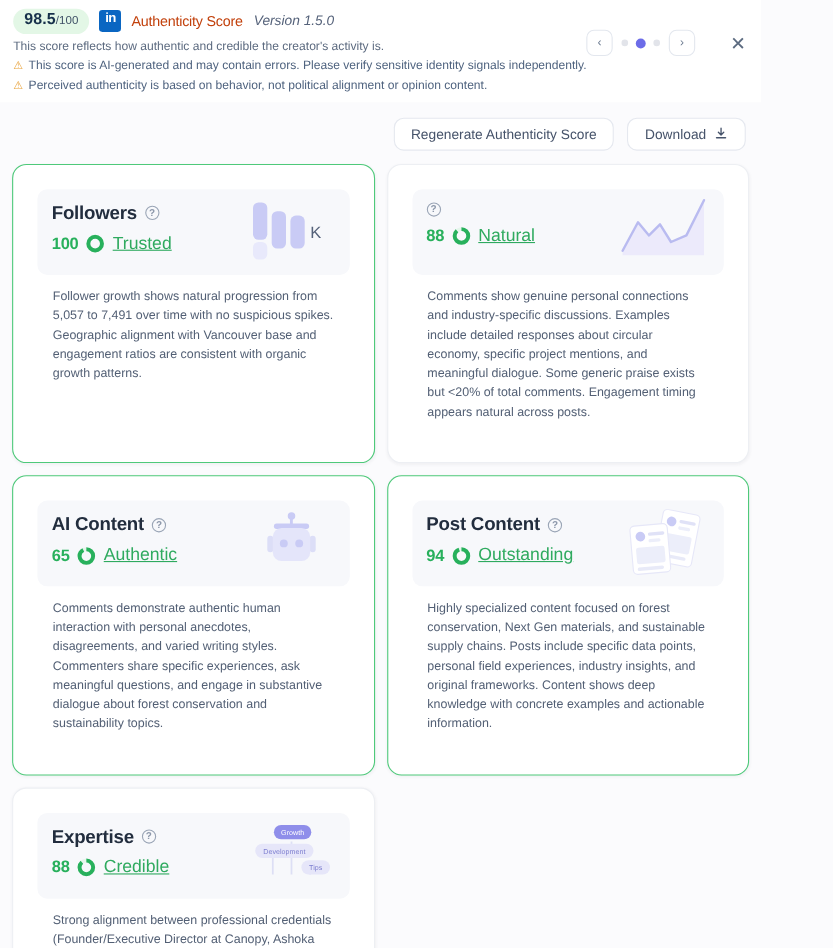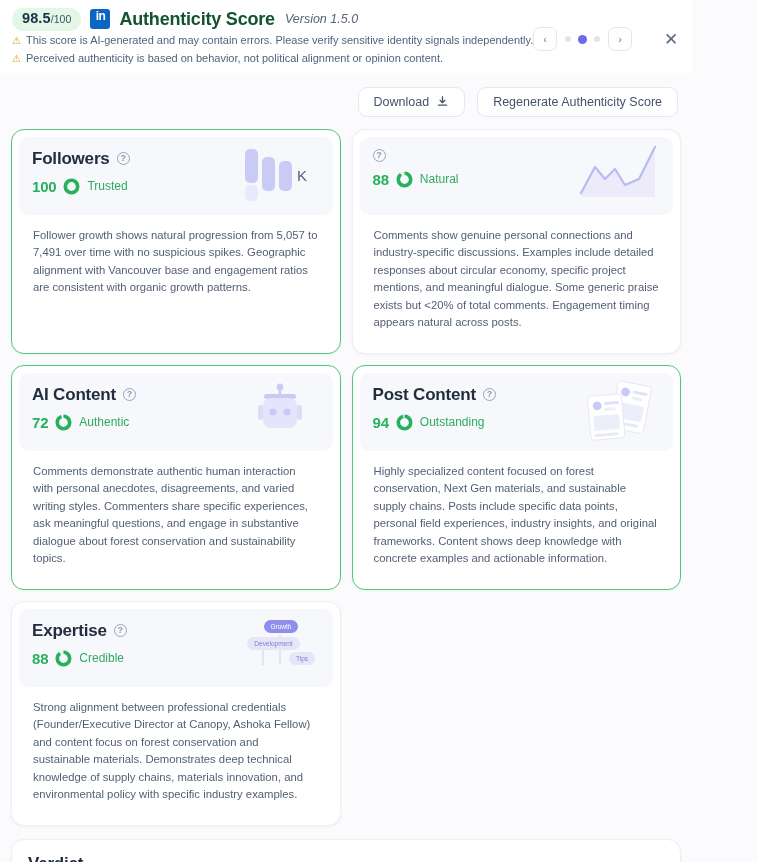--- a/index.html
+++ b/index.html
@@ -20,21 +20,21 @@
     padding: 3px 10px 4px 10px; font-size: 14.5px; font-weight: 700;
     letter-spacing: .1px; line-height: 1.1; white-space: nowrap;
   }
   .score-badge .den { font-size: 10.5px; font-weight: 400; color: #3f5066; }
   .li-icon {
     width: 20px; height: 20px; background: #0a66c2; border-radius: 3px;
     display: flex; align-items: flex-start; justify-content: center;
     color: #fff; font-size: 12px; font-weight: 700; font-family: "Liberation Sans", sans-serif;
     letter-spacing: -0.5px; padding-bottom: 1px;
   }
-  .hdr-title { font-size: 18px; font-weight: 700; color: #14532d; letter-spacing: -.2px; }
+  .hdr-title { font-size: 13px; font-weight: 400; color: #c2410c; letter-spacing: -.2px; }
   .hdr-version { font-size: 12.5px; color: #55627a; font-weight: 400; margin-left: 1px; font-style: italic; }
   .hdr-sub { font-size: 11px; color: #5d6b80; margin-top: 4px; line-height: 1.45; }
   .warn-row { display: flex; align-items: flex-start; gap: 5px; font-size: 11px; color: #4f637f; margin-top: 2px; line-height: 1.45; }
   .warn-ico { color: #e8a33d; font-size: 10px; line-height: 1.5; }
 
   
   .pager { position: absolute; right: 60px; top: 27px; display: flex; align-items: center; gap: 8px; }
   .pg-btn {
     width: 24px; height: 24px; border: 1px solid #e3e7ee; border-radius: 7px;
     background: #fff; display: flex; align-items: center; justify-content: center;
@@ -55,36 +55,36 @@
     border: 1px solid #e5e8ef; background: #fff; border-radius: 9px;
     padding: 7px 15px; font-size: 12.5px; color: #46536a; cursor: pointer;
     display: flex; align-items: center; gap: 7px; font-family: "Liberation Sans", sans-serif;
   }
 
   
   .grid { display: grid; grid-template-columns: 1fr 1fr; gap: 11px; padding: 12px 11px 0 11px; }
   .card {
     background: #fff; border-radius: 13px; border: 1px solid #edeff3;
     box-shadow: 0 1px 3px rgba(30,40,60,.05);
-    padding: 7px; overflow: hidden;
+    padding: 22px; overflow: hidden;
   }
   .card.accent { border: 1.4px solid #4ec97a; }
   .card-head {
     background: #f7f8fb; border-radius: 9px; padding: 12px 13px 11px 13px;
     position: relative; min-height: 78px;
   }
   .card-title { font-size: 17px; font-weight: 700; color: #222d3e; display: flex; align-items: center; gap: 7px; letter-spacing: -.2px; }
   .help-ico {
     width: 13px; height: 13px; border: 1.3px solid #9aa5b6; border-radius: 50%;
     color: #8d98ab; font-size: 9px; display: flex; align-items: center; justify-content: center;
     cursor: pointer; font-weight: 700; line-height: 1;
   }
   .score-row { display: flex; align-items: center; gap: 7px; margin-top: 9px; }
   .score-num { font-size: 15px; font-weight: 700; color: #28b05c; letter-spacing: -.2px; }
-  .score-label { font-size: 12px; color: #2faa5f; font-weight: 400; }
+  .score-label { font-size: 16px; color: #2faa5f; font-weight: 400; text-decoration: underline; }
   .ring { flex: none; }
   .card-body { font-size: 11.3px; line-height: 1.55; color: #525f74; padding: 12px 14px 14px 14px; }
 
   .card-art { position: absolute; right: 10px; top: 8px; width: 86px; height: 62px; }
 
   
   .verdict {
     margin: 13px 11px 0 11px; background: #fff; border: 1px solid #edeff3;
     border-radius: 13px; box-shadow: 0 1px 3px rgba(30,40,60,.05); padding: 14px 16px 16px 16px;
   }
@@ -99,20 +99,21 @@
     <div class="hdr-top">
       <div class="score-badge">
         <span>98.5</span><span class="den">/100</span>
       </div>
       <div class="li-icon">
         <span>in</span>
       </div>
       <div class="hdr-title">Authenticity Score</div>
       <div class="hdr-version">Version 1.5.0</div>
     </div>
+    <div class="hdr-sub">This score reflects how authentic and credible the creator's activity is.</div>
     <div class="warn-row">
       <span class="warn-ico">⚠</span>
       <span>This score is AI-generated and may contain errors. Please verify sensitive identity signals independently.</span>
     </div>
     <div class="warn-row">
       <span class="warn-ico">⚠</span>
       <span>Perceived authenticity is based on behavior, not political alignment or opinion content.</span>
     </div>
 
     <div class="pager">
@@ -125,30 +126,30 @@
         <span class="dot"></span>
       </div>
       <div class="pg-btn">
         <span>›</span>
       </div>
     </div>
     <div class="close-x">✕</div>
   </div>
 
   <div class="actions">
+    <div class="btn">
+      <span>Regenerate Authenticity Score</span>
+    </div>
     <div class="btn">
       <span>Download</span>
       <svg width="13" height="13" viewBox="0 0 16 16">
         <path d="M8 2v7M5 6.5l3 3 3-3" stroke="#46536a" stroke-width="1.5" fill="none" stroke-linecap="round" stroke-linejoin="round"></path>
         <path d="M3 12.5h10" stroke="#46536a" stroke-width="1.7" stroke-linecap="round"></path>
       </svg>
     </div>
-    <div class="btn">
-      <span>Regenerate Authenticity Score</span>
-    </div>
   </div>
 
   <div class="grid" id="card-grid">
   <div class="card accent">
     <div class="card-head">
       <div class="card-title">
         <span>Followers</span>
         <span class="help-ico">?</span>
       </div>
       <div class="score-row">
@@ -191,21 +192,21 @@
     <div class="card-body">Comments show genuine personal connections and industry-specific discussions. Examples include detailed responses about circular economy, specific project mentions, and meaningful dialogue. Some generic praise exists but &lt;20% of total comments. Engagement timing appears natural across posts.</div>
   </div>
 
   <div class="card accent">
     <div class="card-head">
       <div class="card-title">
         <span>AI Content</span>
         <span class="help-ico">?</span>
       </div>
       <div class="score-row">
-        <span class="score-num">72</span>
+        <span class="score-num">65</span>
         <svg class="ring" width="17" height="17" viewBox="0 0 17 17">
     <circle cx="8.5" cy="8.5" r="6.2" fill="none" stroke="#e6f6ec" stroke-width="3.6"></circle>
     <circle cx="8.5" cy="8.5" r="6.2" fill="none" stroke="#28b05c" stroke-width="3.6" stroke-dasharray="38.955748904513435" stroke-dashoffset="3.1164599123610732" transform="rotate(-90 8.5 8.5)"></circle>
   </svg>
         <span class="score-label">Authentic</span>
       </div>
       <div class="card-art"><svg width="86" height="62" viewBox="0 0 86 62">
         <circle cx="43" cy="6" r="3.4" fill="#c9cbf5"></circle>
         <rect x="41.6" y="8" width="2.6" height="7" fill="#c9cbf5"></rect>
         <rect x="27" y="13" width="32" height="5" rx="2.5" fill="#c9cbf5"></rect>

